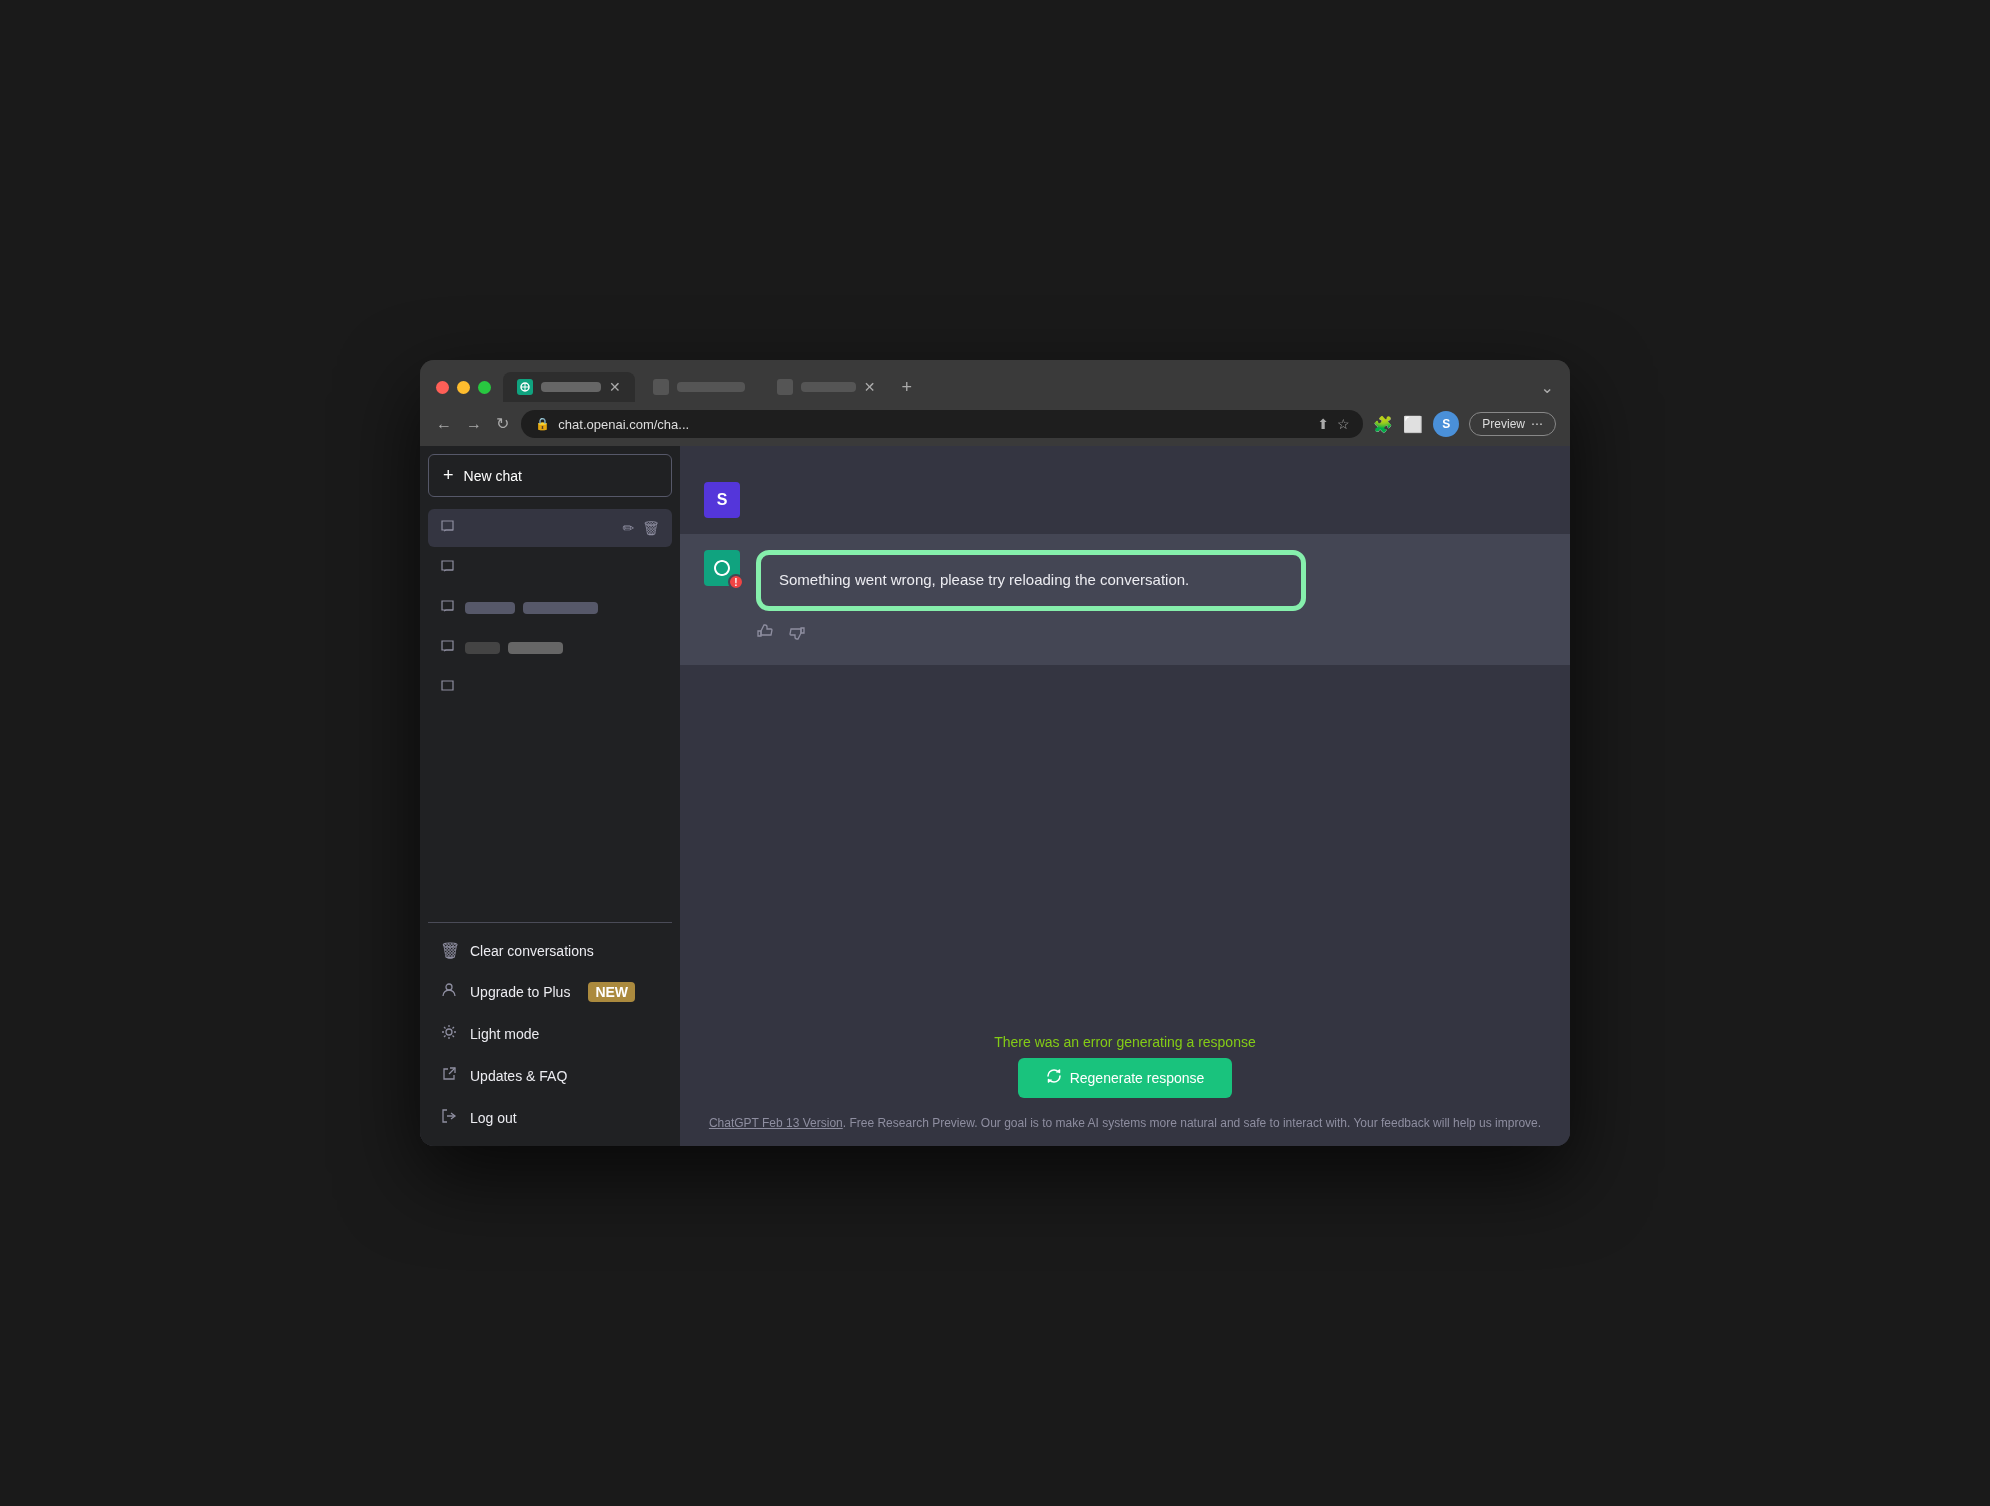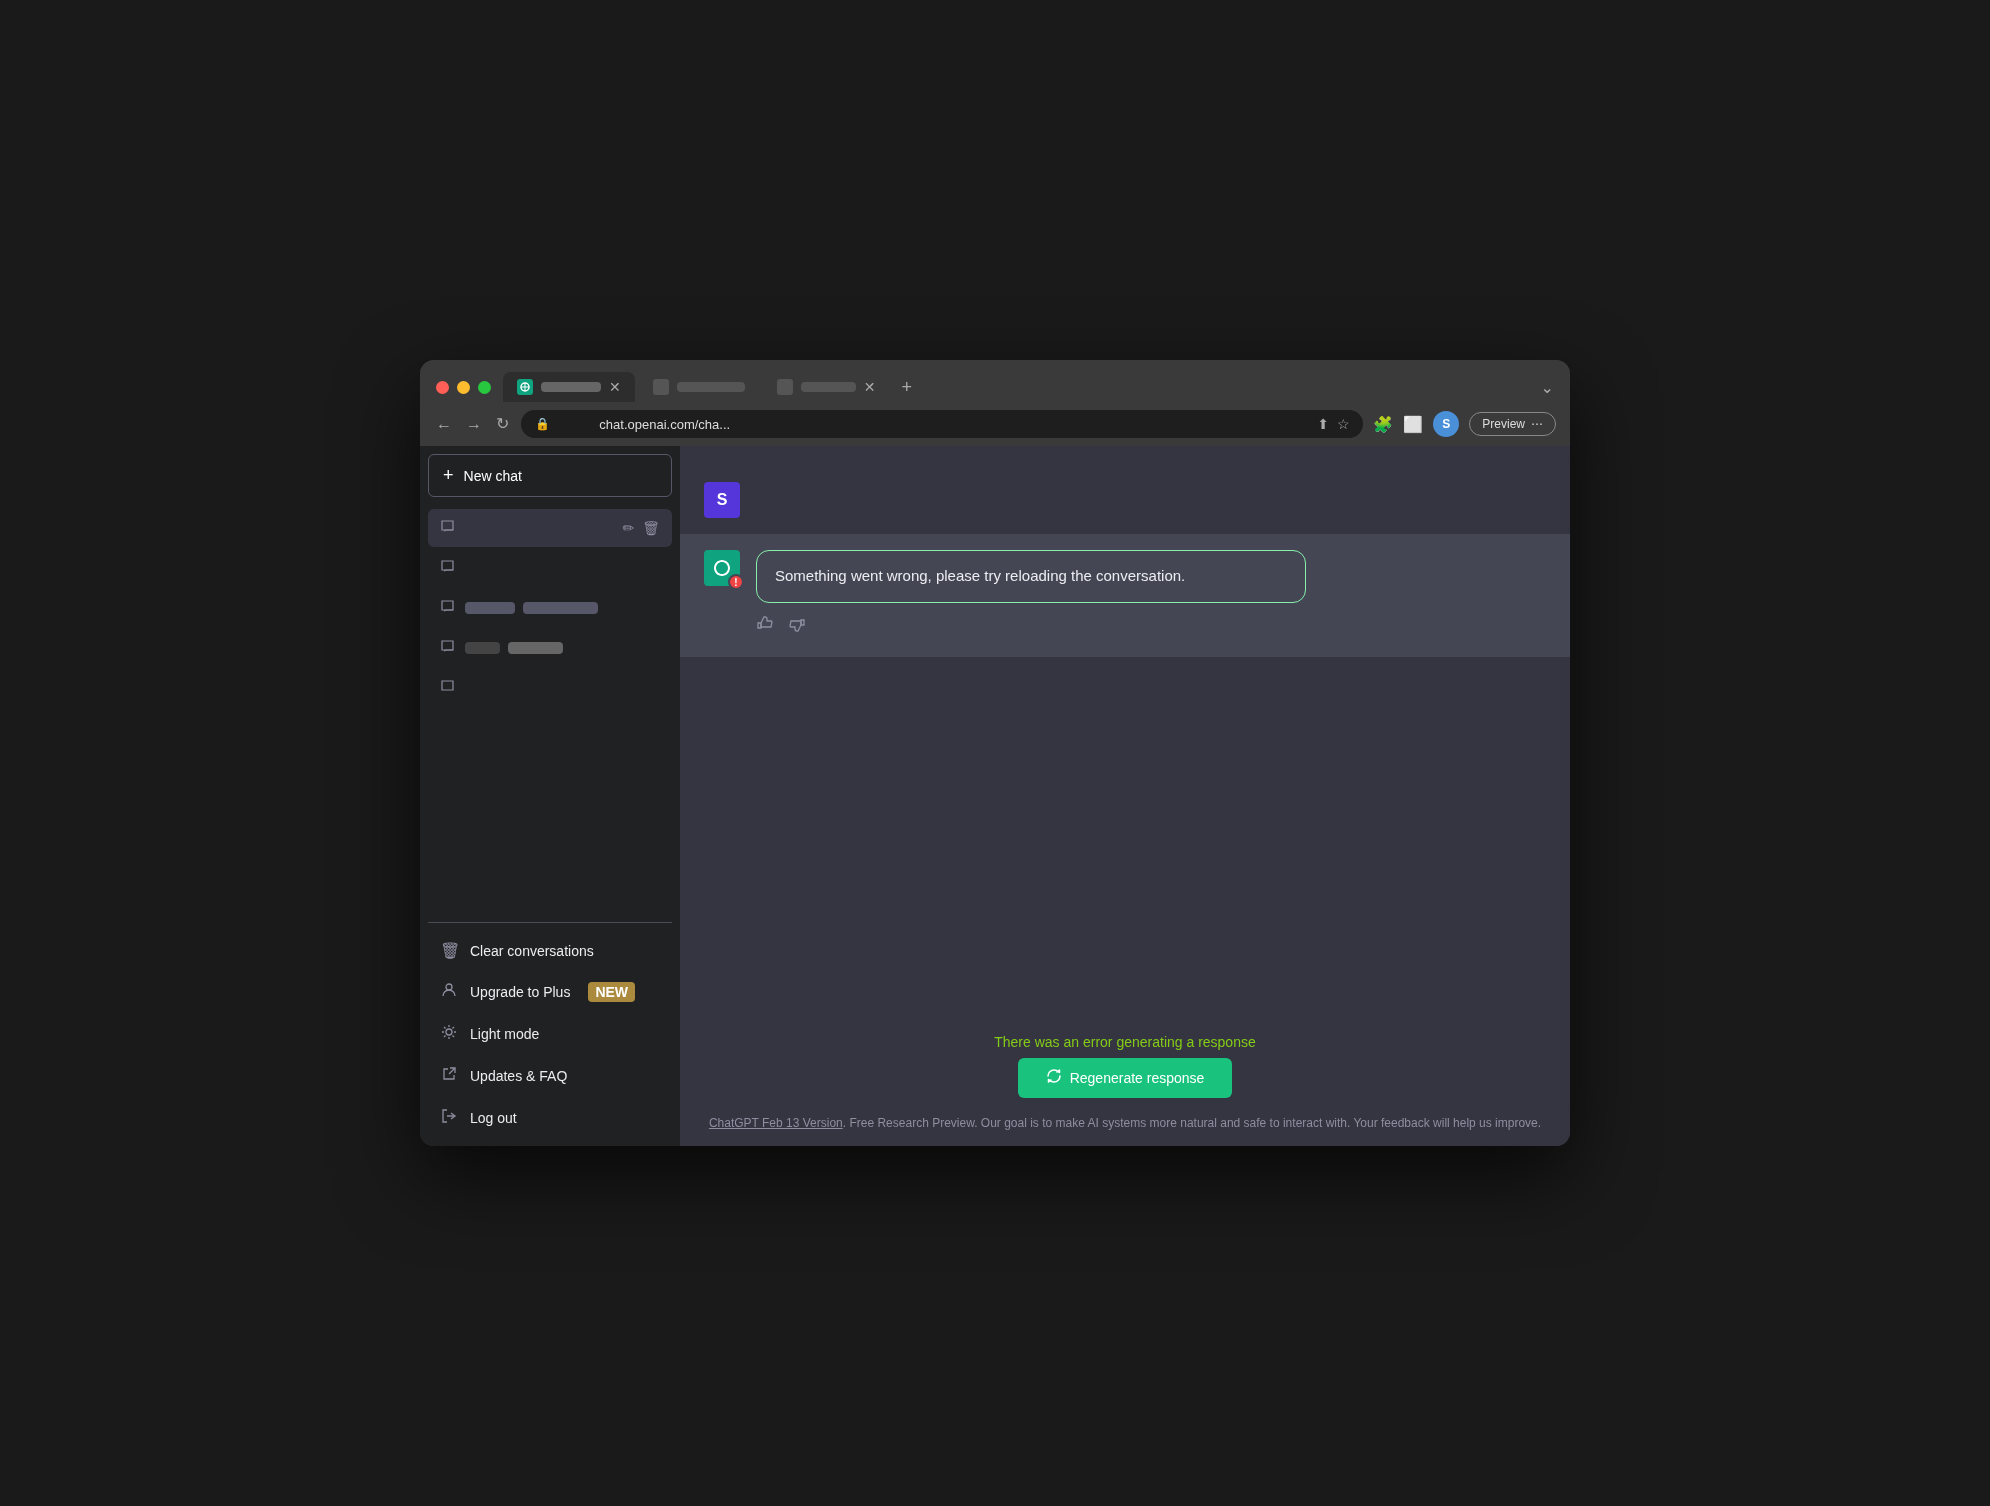--- a/index.html
+++ b/index.html
@@ -139,21 +139,20 @@
       color: #ddd;
     }
 
     .address-bar .lock-icon {
       color: #aaa;
       font-size: 12px;
     }
 
     .address-text {
       flex: 1;
-      margin-left: 41px;
     }
 
     .address-actions {
       display: flex;
       gap: 8px;
       color: #aaa;
       font-size: 14px;
     }
 
     .toolbar-right {
@@ -398,21 +397,21 @@
       border-radius: 8px;
       padding: 14px 18px;
       color: #ececf1;
       font-size: 15px;
       line-height: 1.5;
       margin-bottom: 12px;
       max-width: 680px;
     }
 
     .error-box-secondary {
-      border: 1px solid #86efac;
+      border: 5px solid #86efac;
       border-radius: 13px;
       padding: 14px 18px;
       color: #ececf1;
       font-size: 15px;
       line-height: 1.5;
       max-width: 550px;
     }
 
     .message-feedback {
       display: flex;

